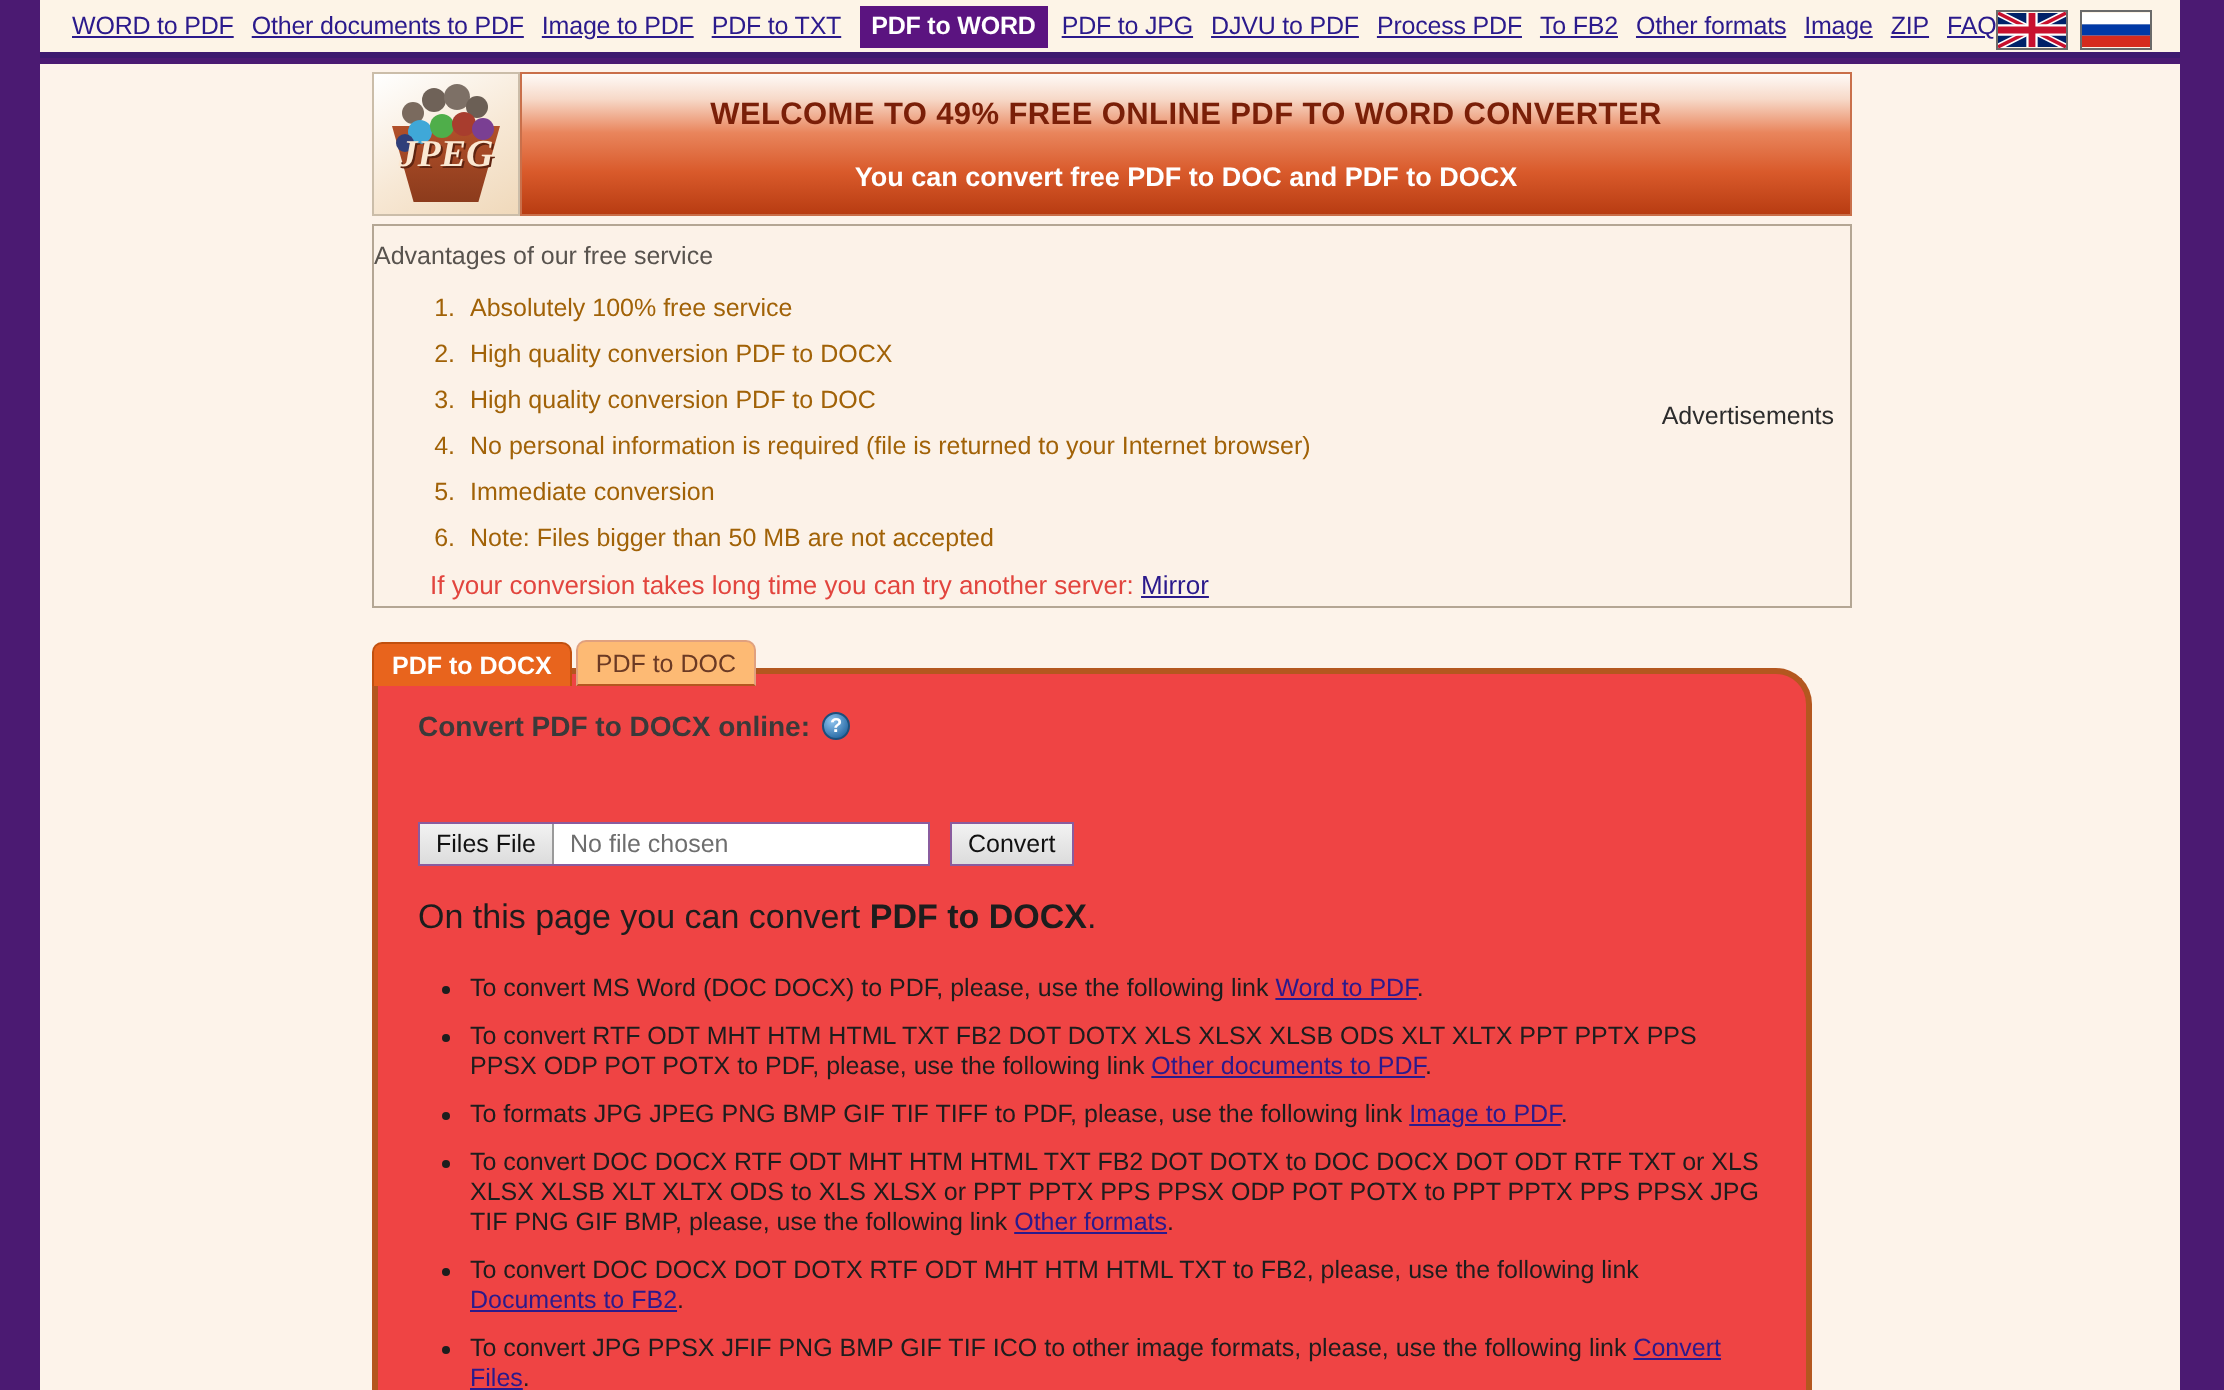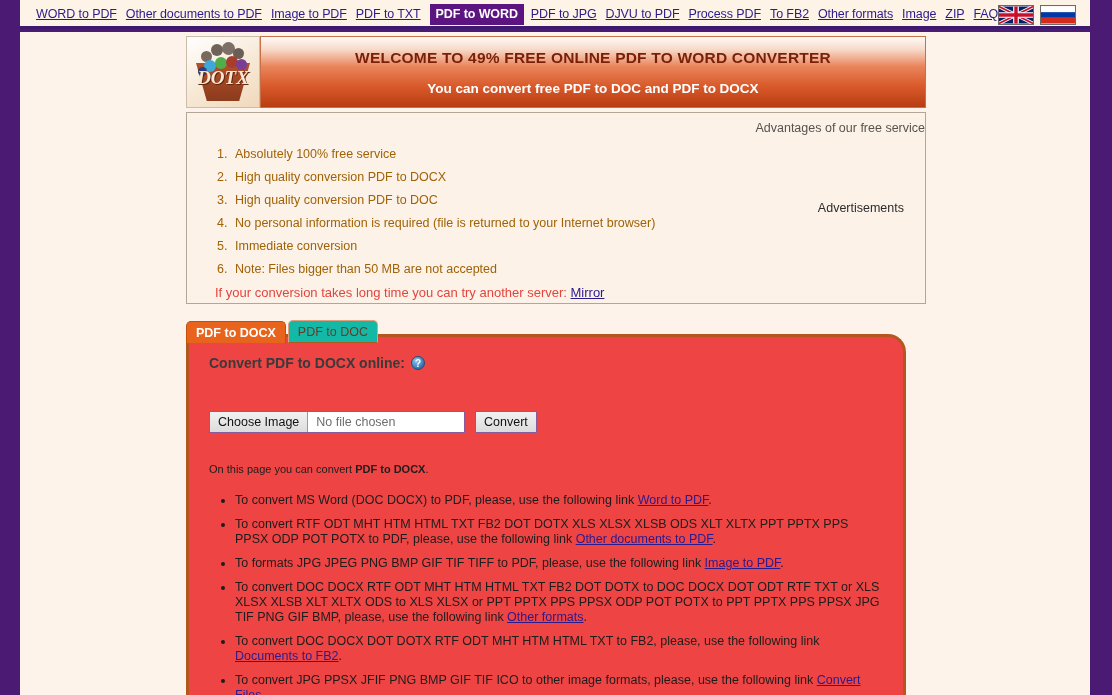--- a/index.html
+++ b/index.html
@@ -124,21 +124,21 @@
 
   
   #advantages {
     position: absolute;
     left: 166px; top: 80px;
     width: 740px; height: 192px;
     border: 1px solid #b4a694;
     background: #fcf2e8;
   }
   #adv-title {
-    text-align: right;
+    text-align: left;
     font-size: 12.5px;
     color: #58534e;
     padding-top: 8px;
   }
   #adv-list {
     margin: 12px 0 0 0;
     padding-left: 44px;
     list-style: decimal;
   }
   #adv-list li {
@@ -148,21 +148,21 @@
     padding-left: 4px;
   }
   #adv-note {
     margin: 6px 0 0 28px;
     font-size: 13px;
     color: #e2453e;
   }
   #adv-note a { color: #2b1a8c; text-decoration: underline; }
   #ads-label {
     position: absolute;
-    right: 21px; top: 88px;
+    right: 8px; top: 88px;
     font-size: 12.5px;
     color: #2c2c2c;
   }
 
   
   #tabs {
     position: absolute;
     left: 166px; top: 288px;
     display: flex;
     align-items: flex-end;
@@ -176,21 +176,21 @@
     cursor: pointer;
     line-height: 14px;
   }
   .tab.active {
     background: #e8641d;
     color: #ffffff;
     border: 1px solid #c1500f;
     border-bottom: none;
   }
   .tab.inactive {
-    background: #14b8a6;
+    background: #fdba74;
     color: #6b3a24;
     border: 1px solid #e0a07e;
     border-bottom: 1px solid #b4571f;
     margin-left: 2px;
     font-weight: normal;
   }
 
   
   #panel {
     position: absolute;
@@ -255,22 +255,22 @@
     background: linear-gradient(180deg, #f2f2f2, #dcdcdc);
     border: 1px solid #8a5c9e;
     font-size: 12.5px;
     color: #111;
     height: 22px;
     padding: 0 8px;
     cursor: pointer;
   }
 
   #page-desc {
-    margin-top: 30px;
-    font-size: 11px;
+    margin-top: 16px;
+    font-size: 17px;
     color: #1d1d1d;
   }
   #page-desc b { font-weight: bold; }
 
   #link-list {
     margin: 18px 0 0 0;
     padding-left: 26px;
     list-style: disc;
   }
   #link-list li {
@@ -313,21 +313,21 @@
       <span class="ball b1"></span>
       <span class="ball b2"></span>
       <span class="ball b3"></span>
       <span class="ball b4"></span>
       <span class="basket"></span>
       <span class="ball b5"></span>
       <span class="ball b6"></span>
       <span class="ball b7"></span>
       <span class="ball b8"></span>
       <span class="ball b9"></span>
-      <span class="wpdf">DOTX</span>
+      <span class="wpdf">JPEG</span>
     </div>
     <div id="banner">
       <div class="b-title">WELCOME TO 49% FREE ONLINE PDF TO WORD CONVERTER</div>
       <div class="b-sub">You can convert free PDF to DOC and PDF to DOCX</div>
     </div>
   </div>
 
   <div id="advantages">
     <div id="adv-title">Advantages of our free service</div>
     <ol id="adv-list">
@@ -352,21 +352,21 @@
   <div id="panel">
     <div id="panel-inner">
 
       <div id="convert-heading">
         <span>Convert PDF to DOCX online:</span>
         <span id="help-icon">?</span>
       </div>
 
       <div id="upload-row">
         <div id="file-input">
-          <span id="choose-btn">Choose Image</span>
+          <span id="choose-btn">Files File</span>
           <span id="file-name">No file chosen</span>
         </div>
         <button id="convert-btn">Convert</button>
       </div>
 
       <div id="page-desc">
         <span>On this page you can convert </span><b>PDF to DOCX</b><span>.</span>
       </div>
 
       <ul id="link-list">

